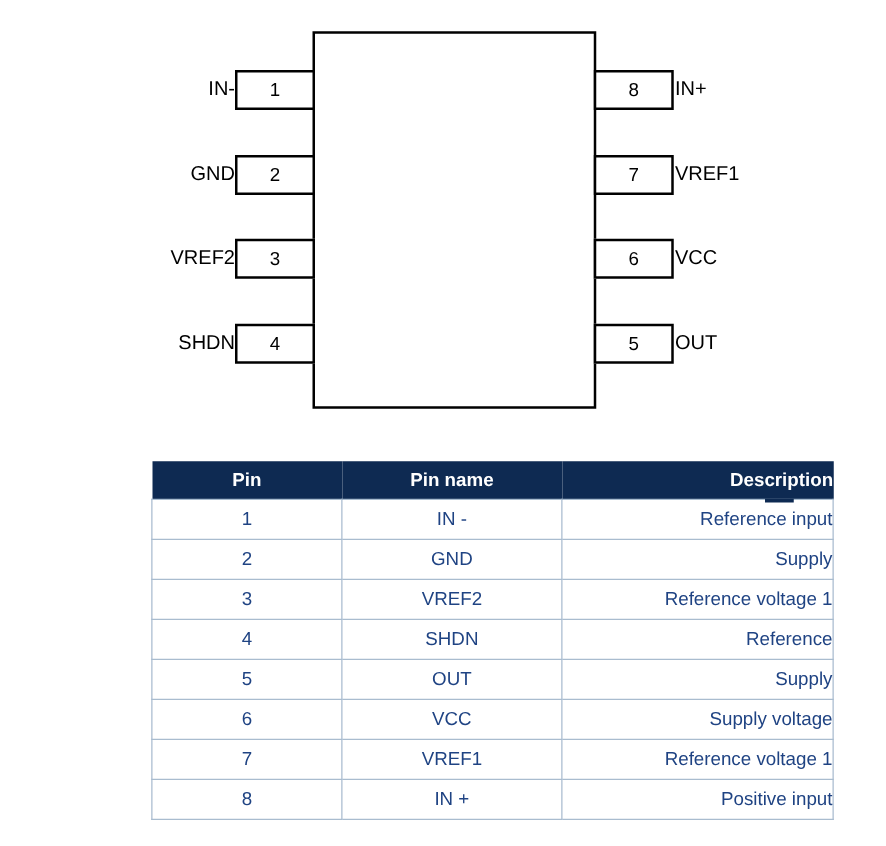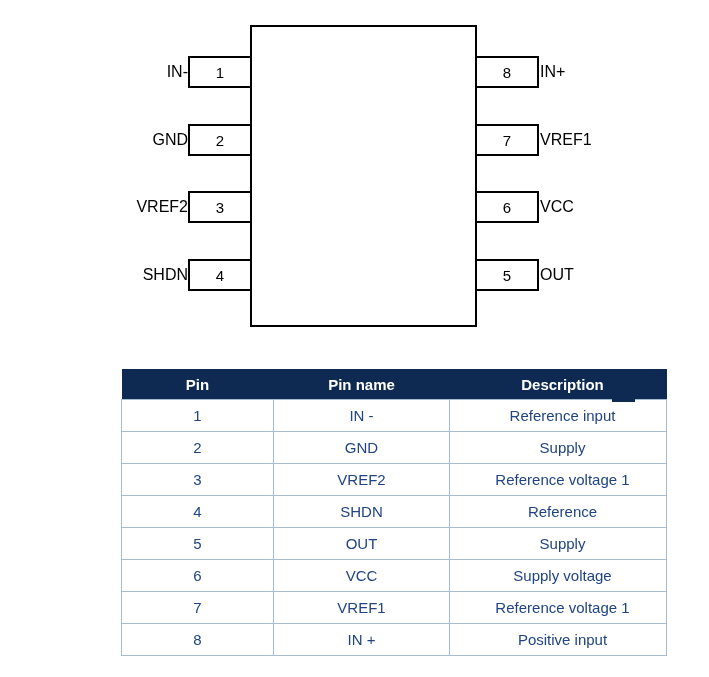--- a/index.html
+++ b/index.html
@@ -92,21 +92,21 @@
     height: 31px;
     padding: 0;
     border: 1px solid #a9bccf;
     background: #ffffff;
   }
   table.pin-table th.col-pin,
   table.pin-table th.col-name,
   table.pin-table td.col-pin,
   table.pin-table td.col-name { text-align: center; }
   table.pin-table th.col-desc,
-  table.pin-table td.col-desc { text-align: center; padding-left: 9px; }
+  table.pin-table td.col-desc { text-align: right; padding-left: 9px; }
 
   .header-tick {
     position: absolute;
     left: 612px;
     top: 399px;
     width: 23px;
     height: 3px;
     background: #0e2a52;
   }
 </style>

